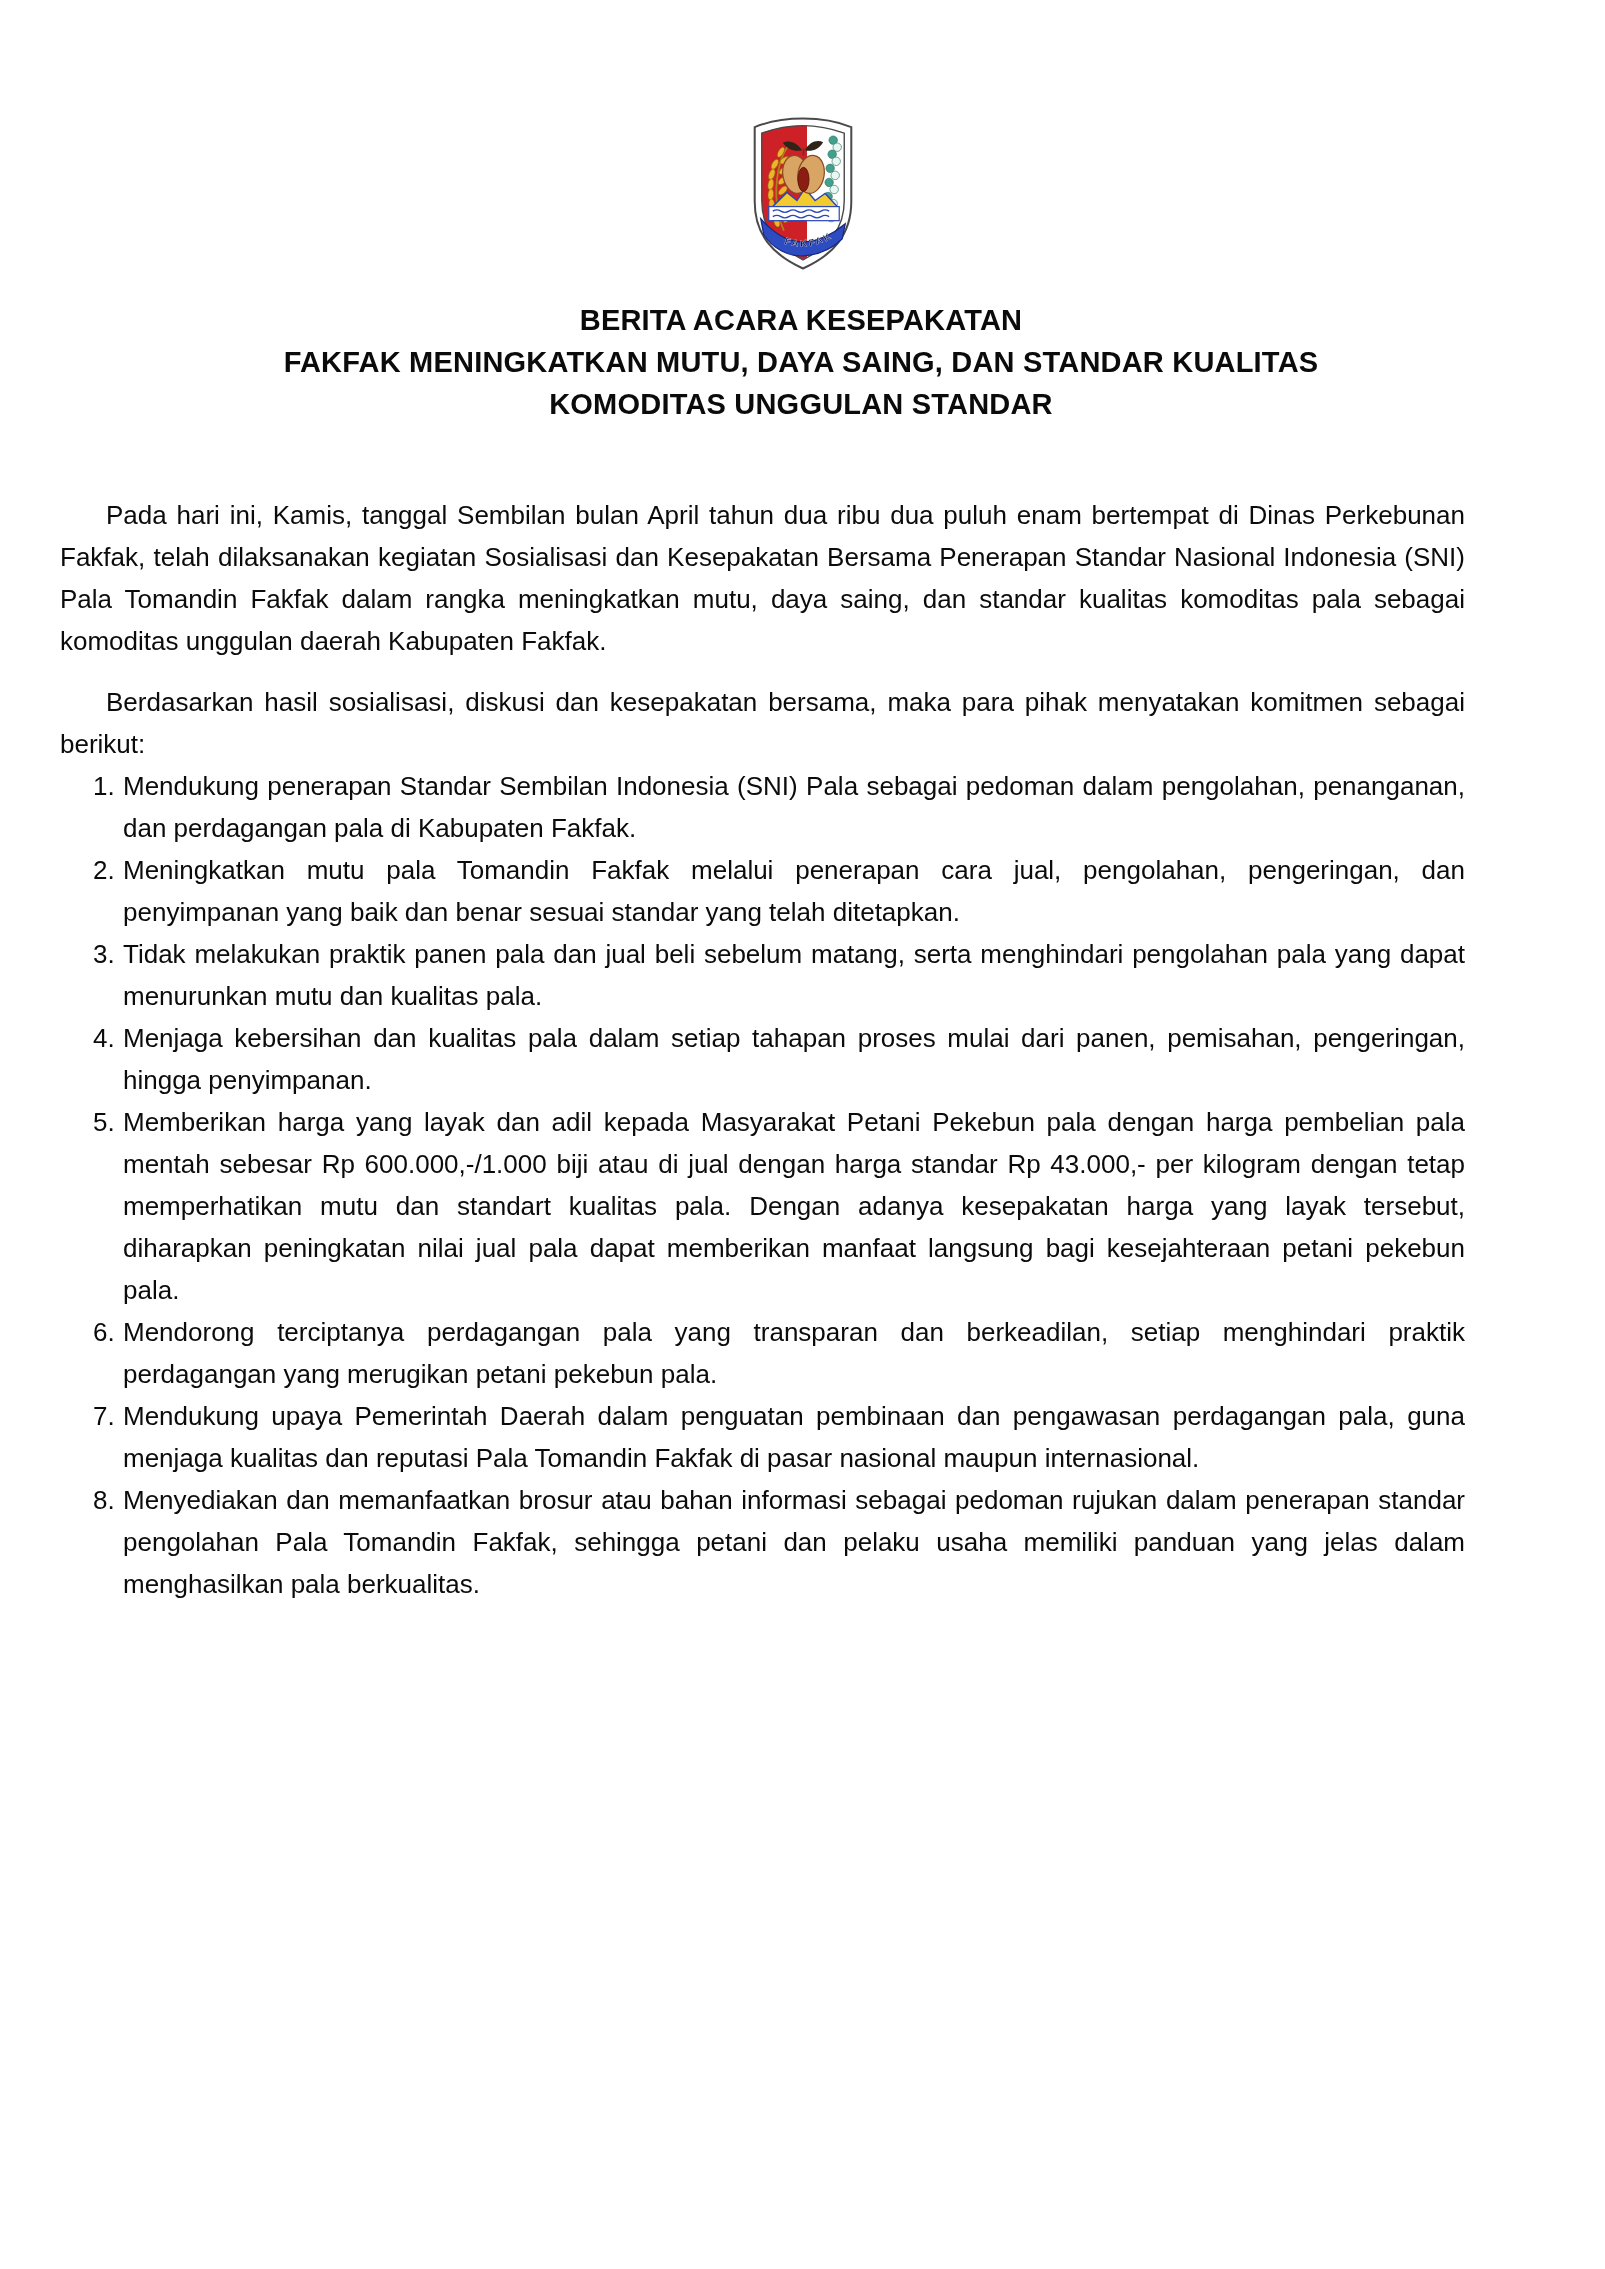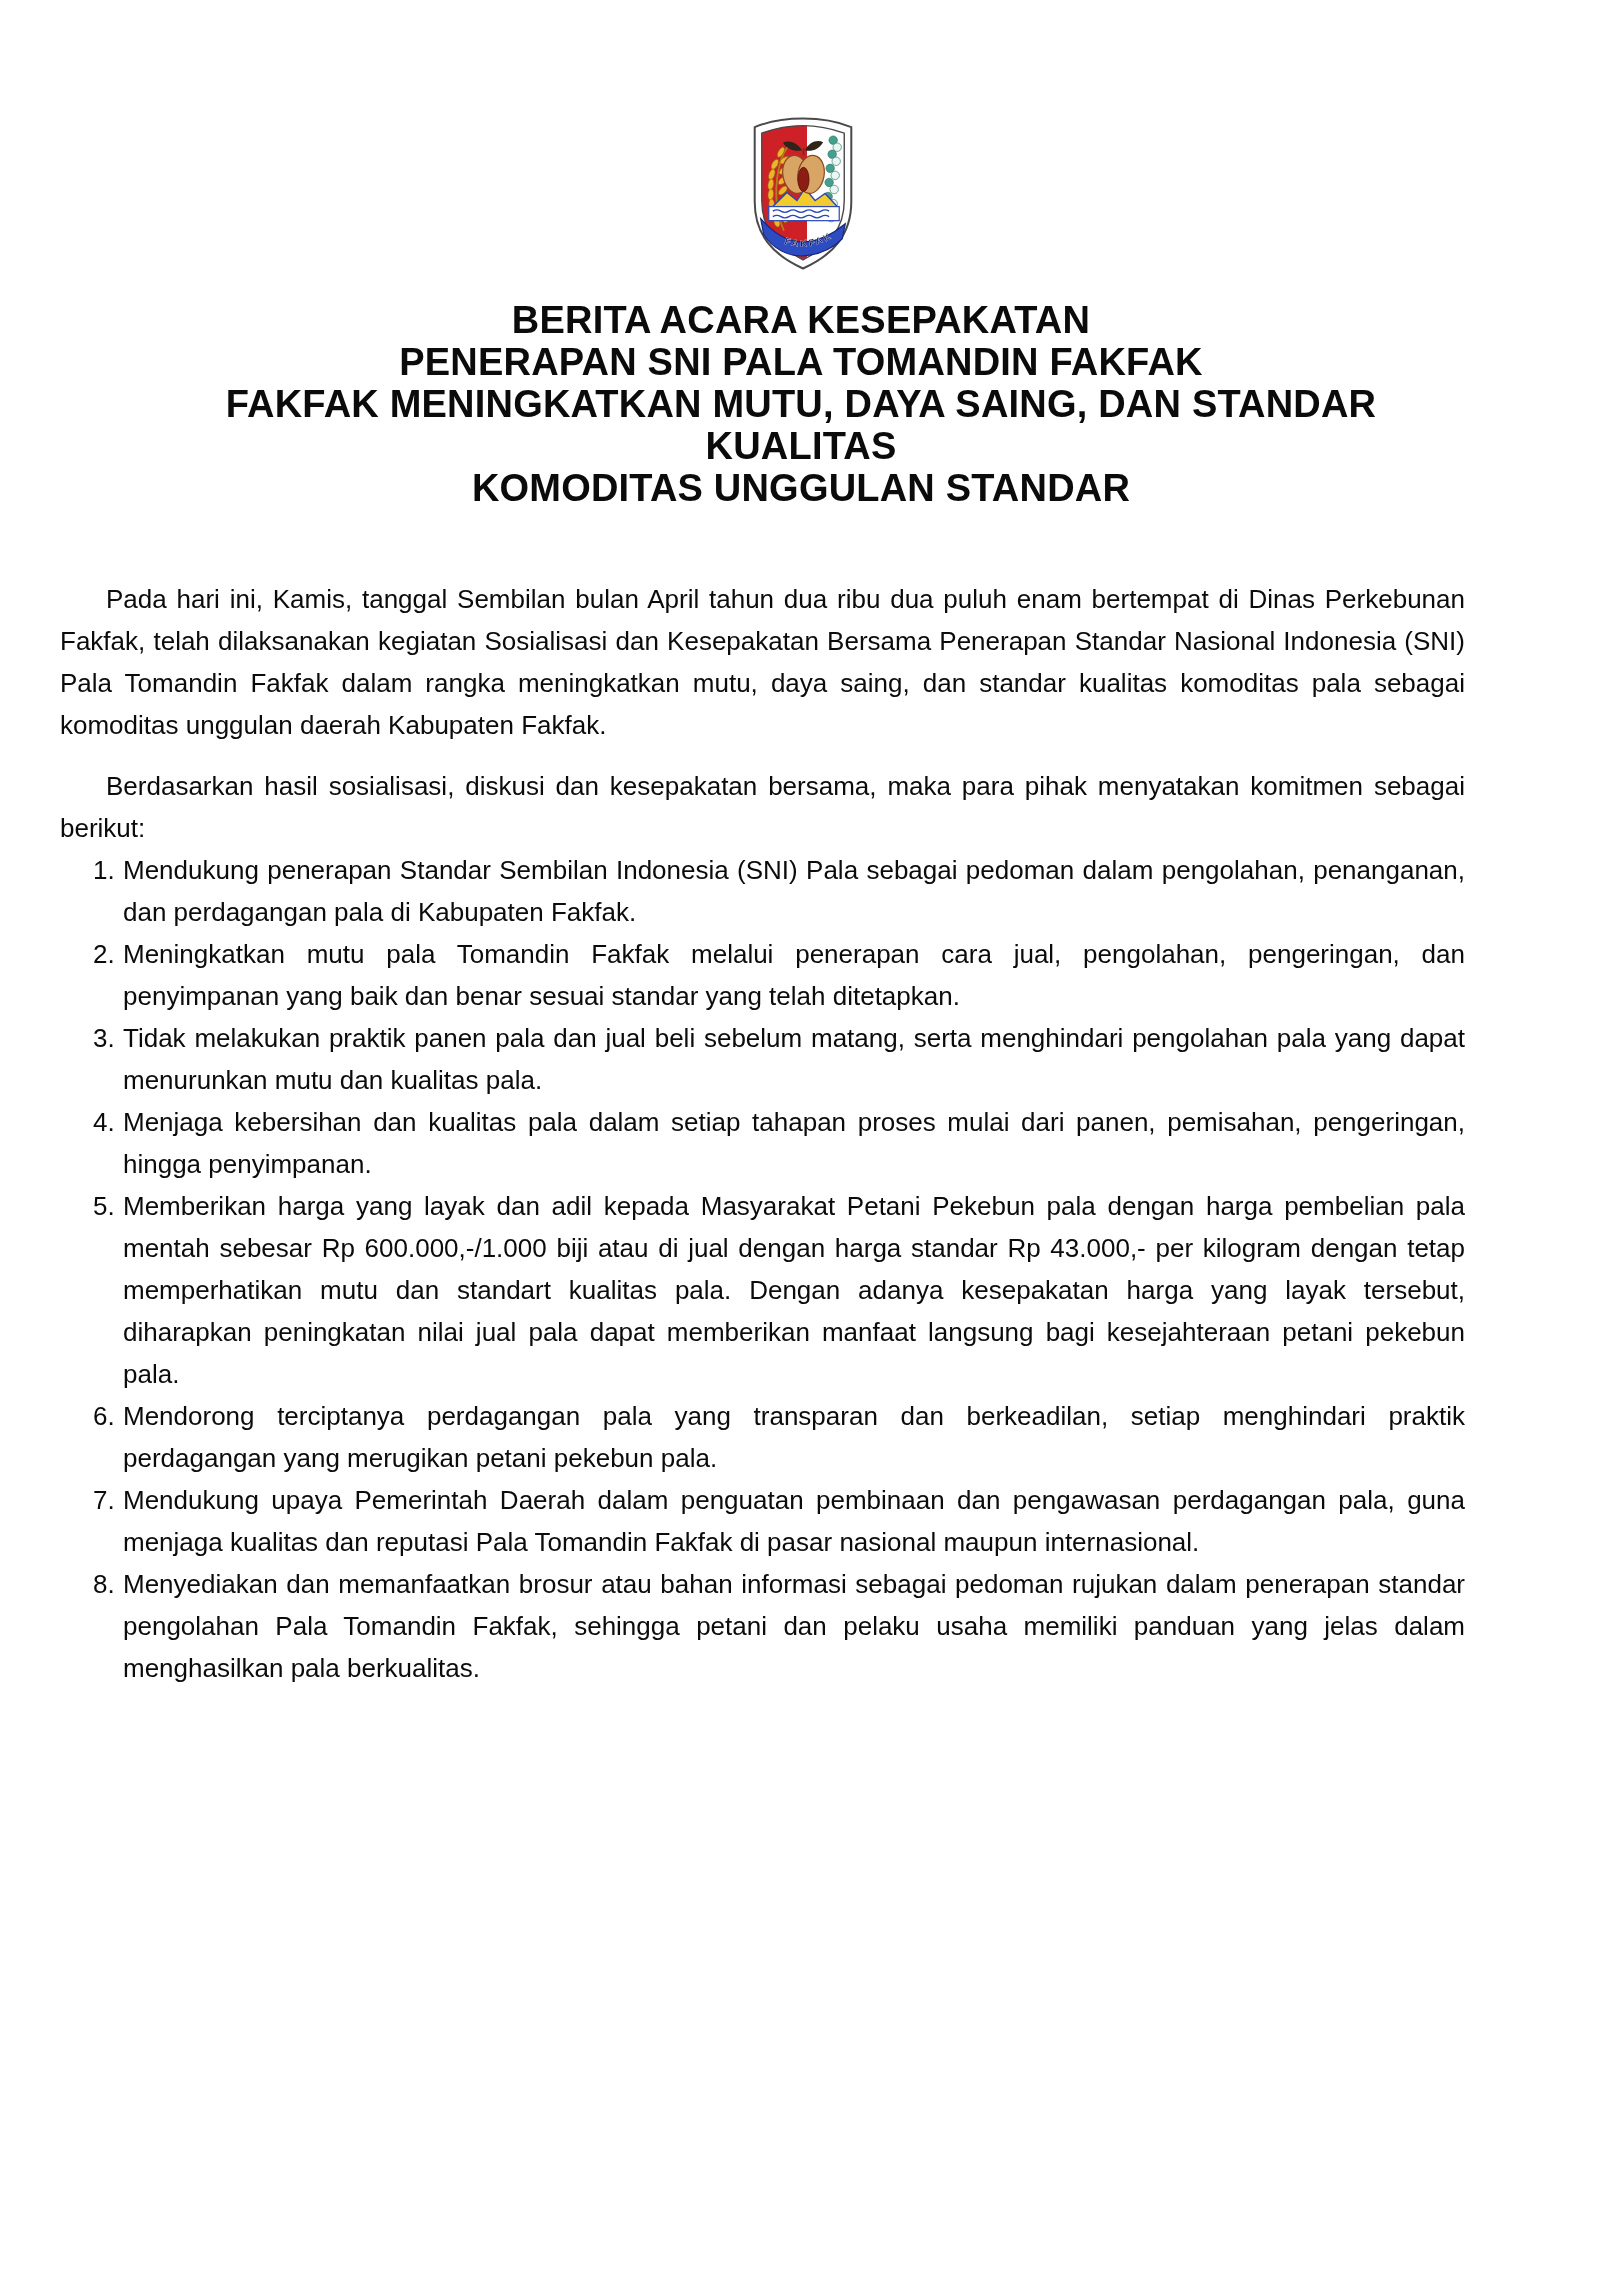--- a/index.html
+++ b/index.html
@@ -19,21 +19,21 @@
   }
   .logo-wrap {
     width: 114px;
     height: 162px;
     margin: 112px auto 25px auto;
   }
   .logo-wrap svg { display: block; width: 100%; height: 100%; }
   .title-block {
     text-align: center;
     font-weight: bold;
-    font-size: 38px;
+    font-size: 29px;
     line-height: 42px;
     letter-spacing: 0.2px;
     margin: 16px 140px 69px 137px;
   }
   .content {
     margin: 0 140px 0 60px;
     font-size: 26px;
     line-height: 42px;
     text-align: justify;
   }
@@ -141,21 +141,20 @@
         <path d="M 14,106 C 30,124 44,130 58,129 C 74,128 86,121 98,111 L 95,126 C 84,137 70,142 57,143 C 42,144 26,136 17,122 Z" fill="#2e4cc2" stroke="#15277e" stroke-width="1.2"></path>
         <text font-size="9.5" font-weight="bold" letter-spacing="2.2" fill="#0c1347" stroke="#ffffff" stroke-width="0.25" font-family="Liberation Sans, DejaVu Sans, sans-serif">
           <textPath href="#ribbonTextPath" startOffset="8">FAKFAK</textPath>
         </text>
       </g>
     </svg>
   </div>
 
   <div class="title-block">
     <div>BERITA ACARA KESEPAKATAN</div>
-    <div>PENERAPAN SNI PALA TOMANDIN FAKFAK</div>
     <div>FAKFAK MENINGKATKAN MUTU, DAYA SAING, DAN STANDAR KUALITAS</div>
     <div>KOMODITAS UNGGULAN STANDAR</div>
   </div>
 
   <div class="content">
     <p>Pada hari ini, Kamis, tanggal Sembilan bulan April tahun dua ribu dua puluh enam bertempat di Dinas Perkebunan Fakfak, telah dilaksanakan kegiatan Sosialisasi dan Kesepakatan Bersama Penerapan Standar Nasional Indonesia (SNI) Pala Tomandin Fakfak dalam rangka meningkatkan mutu, daya saing, dan standar kualitas komoditas pala sebagai komoditas unggulan daerah Kabupaten Fakfak.</p>
     <p class="commitments-intro">Berdasarkan hasil sosialisasi, diskusi dan kesepakatan bersama, maka para pihak menyatakan komitmen sebagai berikut:</p>
 
     <ol class="commitments">
       <li>

